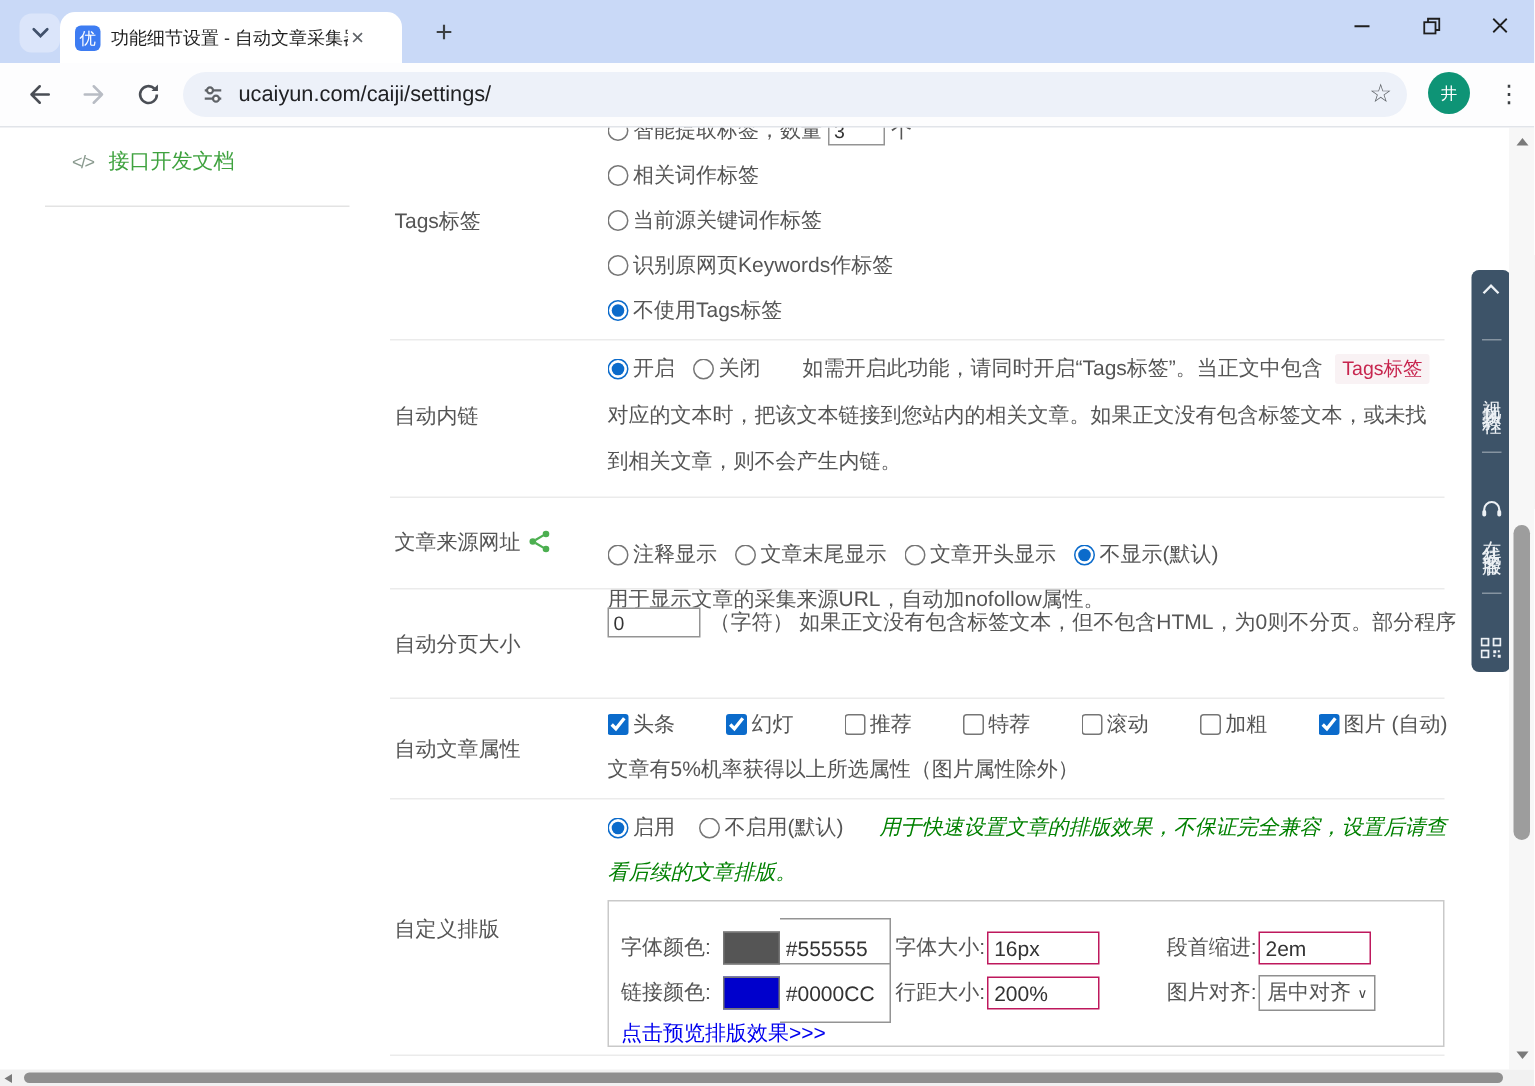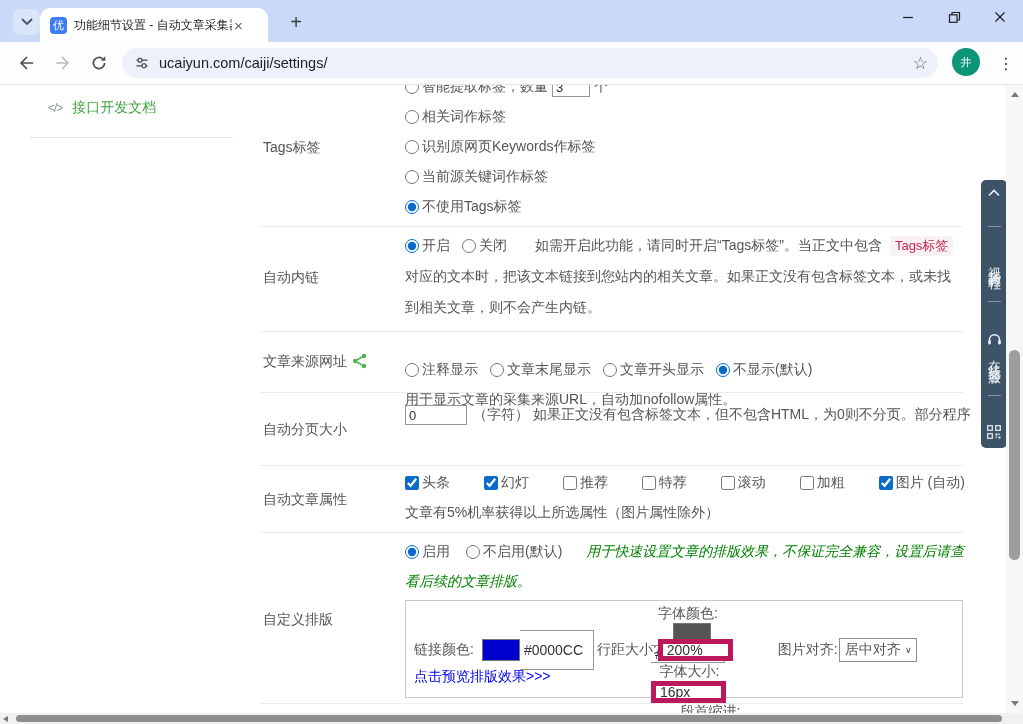--- a/index.html
+++ b/index.html
@@ -45,21 +45,21 @@
     font-family:"Liberation Sans",sans-serif;background:#fff;}
   .chip{color:#c7254e;background:#f9f2f4;padding:1px 5px;font-size:13px;border-radius:2px;margin-left:8px;}
   .sep{position:absolute;left:260px;width:703px;border-top:1px solid #ebebeb;}
   .green{color:#008000;font-style:italic;}
   .typobox{position:absolute;left:405px;top:600px;width:558px;height:98px;border:1px solid #c9c9c9;
     box-sizing:border-box;font-size:14px;color:#555;}
   .trow{display:flex;align-items:center;height:30px;padding-left:8px;white-space:nowrap;}
   .swatch{width:38px;height:22px;border:1px solid #767676;box-sizing:border-box;flex:none;margin-left:8px;}
   .hexin{width:74px;height:40px;border:1px solid #949494;border-left:none;font-size:14px;color:#333;
     padding:0 4px;box-sizing:border-box;font-family:"Liberation Sans",sans-serif;}
-  .fin{width:75px;height:22px;border:5px solid #be185d;font-size:14px;color:#333;padding:0 4px;
+  .fin{width:75px;height:22px;border:1px solid #be185d;font-size:14px;color:#333;padding:0 4px;
     box-sizing:border-box;font-family:"Liberation Sans",sans-serif;}
   .sel{position:relative;display:inline-flex;align-items:center;width:78px;height:24px;border:1px solid #8f8f8f;
     box-sizing:border-box;padding-left:5px;cursor:pointer;background:#fff;}
   .sel .car{position:absolute;right:4px;font-size:9px;color:#444;}
   .mll3{margin-left:3px;} .mll45{margin-left:45px;} .mll1{margin-left:1px;}
   .prevlink{display:inline-block;margin:3px 0 0 8px;color:#0000ee;font-size:14px;text-decoration:none;cursor:pointer;}
   
   .floatbar{position:absolute;left:981px;top:180px;width:26px;height:268px;background:#3d5368;border-radius:5px;
     z-index:6;display:flex;flex-direction:column;align-items:center;justify-content:space-between;
     padding:9px 0;box-sizing:border-box;color:#edf1f5;}
@@ -165,27 +165,27 @@
     </div>
     <div class="optline">
       <label class="opt">
         <input type="radio" name="tags" style="">
         <span>相关词作标签</span>
       </label>
     </div>
     <div class="optline">
       <label class="opt">
         <input type="radio" name="tags" style="">
+        <span>当前源关键词作标签</span>
+      </label>
+    </div>
+    <div class="optline">
+      <label class="opt">
+        <input type="radio" name="tags" style="">
         <span>识别原网页Keywords作标签</span>
-      </label>
-    </div>
-    <div class="optline">
-      <label class="opt">
-        <input type="radio" name="tags" style="">
-        <span>当前源关键词作标签</span>
       </label>
     </div>
     <div class="optline">
       <label class="opt">
         <input type="radio" name="tags" checked="" style="">
         <span>不使用Tags标签</span>
       </label>
     </div>
   </div>
   <div class="sep" style="top:226px;"></div>
@@ -306,21 +306,21 @@
         <input type="radio" name="typo" style="">
         <span>不启用(默认)</span>
       </label>
       <span class="green" style="margin-left:24px;">用于快速设置文章的排版效果，不保证完全兼容，设置后请查</span>
     </div>
     <div class="optline">
         <span class="green">看后续的文章排版。</span>
       </div>
   </div>
   <div class="typobox">
-    <div class="trow" style="margin-top:4px;flex-direction:column;">
+    <div class="trow" style="margin-top:16px;">
       <span>字体颜色:</span>
       <span class="swatch" style="background-color: rgb(85, 85, 85);"></span>
       <input class="hexin" value="#555555" style="">
       <span class="mll3">字体大小:</span>
       <input class="fin mll1" value="16px" style="">
       <span class="mll45">段首缩进:</span>
       <input class="fin mll1" value="2em" style="">
     </div>
     <div class="trow">
       <span>链接颜色:</span>

